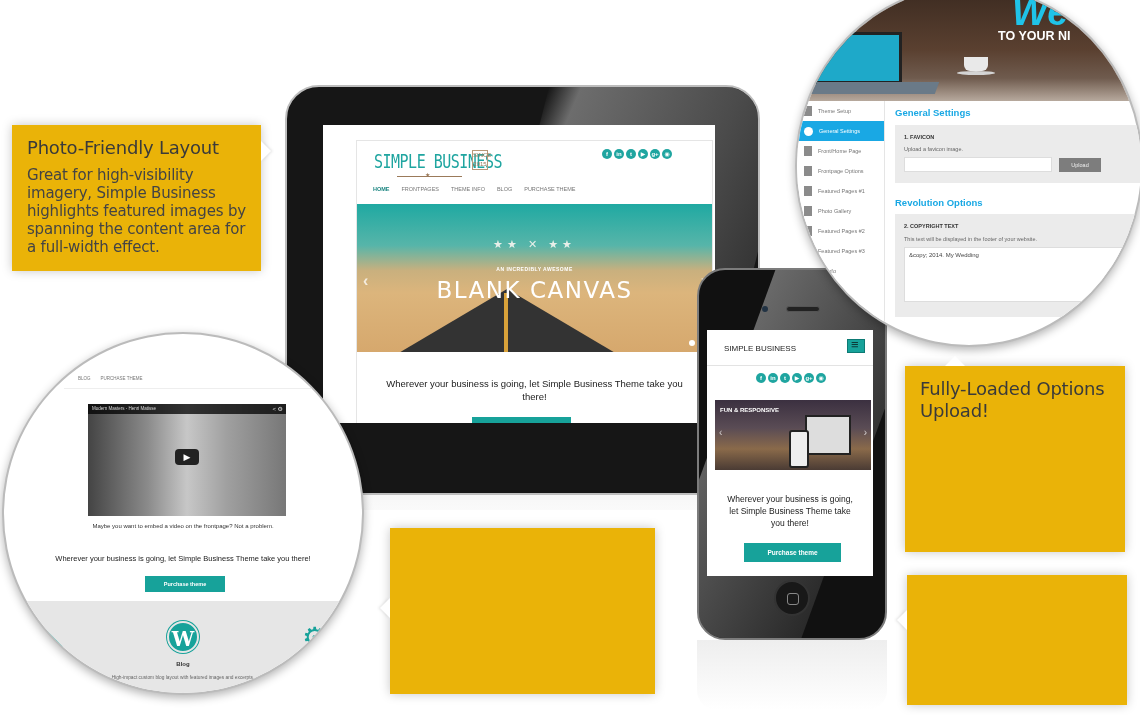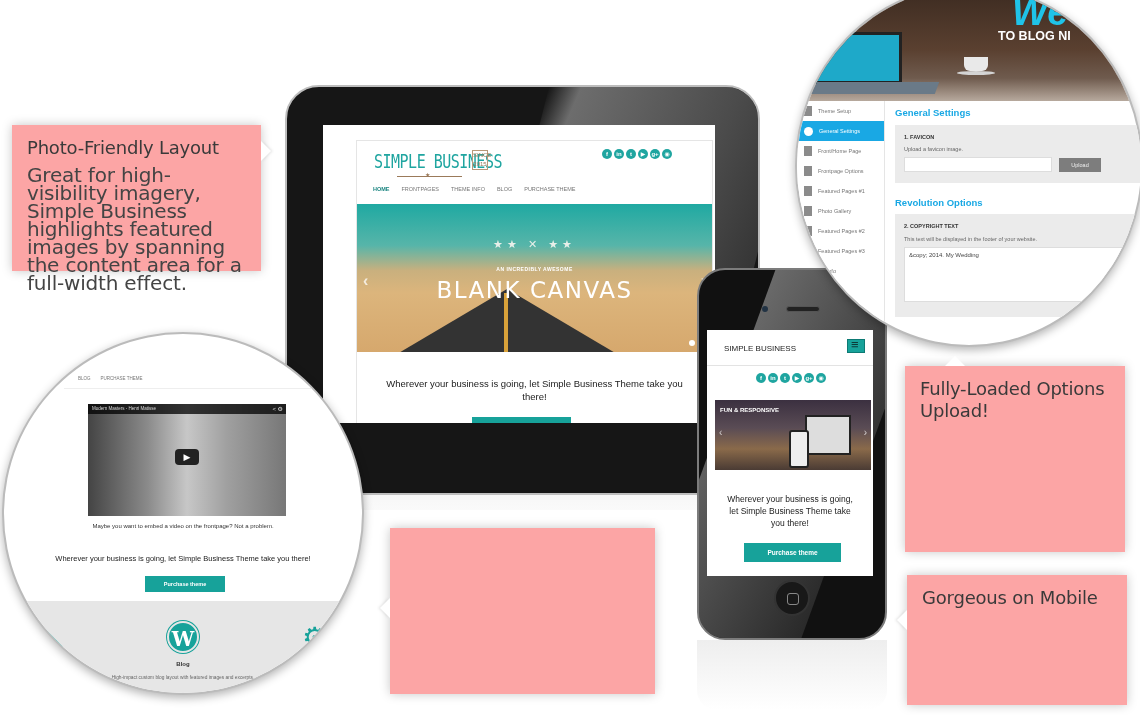--- a/index.html
+++ b/index.html
@@ -1,26 +1,26 @@
 <!DOCTYPE html>
 <html><head>
 <meta charset="utf-8">
 <style>
   * { box-sizing: border-box; margin: 0; padding: 0; }
   html, body { width: 1140px; height: 715px; background: #ffffff; overflow: hidden; }
   body { position: relative; font-family: "Liberation Sans", "DejaVu Sans", sans-serif; color: #333; }
 
   
   .callout {
-    position: absolute; background: #fca5a5;
+    position: absolute; background: #eab308;
     box-shadow: 0 0 10px rgba(0,0,0,0.22);
     padding: 12px 15px 18px 15px; z-index: 20;
   }
   .callout h3 { font-weight: normal; font-size: 18px; color: #3a3a3a; line-height: 22px; margin-bottom: 7px; font-family: "DejaVu Sans", sans-serif; letter-spacing: -0.2px; }
-  .callout p { font-size: 20px; color: #444; line-height: 18px; font-family: "DejaVu Sans", sans-serif; letter-spacing: -0.2px; }
+  .callout p { font-size: 15px; color: #444; line-height: 18px; font-family: "DejaVu Sans", sans-serif; letter-spacing: -0.2px; }
   .callout .arrow { position: absolute; width: 0; height: 0; }
   .arrow-right { right: -10px; border-top: 10px solid transparent; border-bottom: 10px solid transparent; border-left: 10px solid #fff; filter: drop-shadow(2px 0 1px rgba(0,0,0,0.08)); }
   .arrow-left { left: -10px; border-top: 10px solid transparent; border-bottom: 10px solid transparent; border-right: 10px solid #fff; filter: drop-shadow(-2px 0 1px rgba(0,0,0,0.08)); }
   .arrow-up { top: -10px; border-left: 10px solid transparent; border-right: 10px solid transparent; border-bottom: 10px solid #fff; }
 
   #c-photo { left: 12px; top: 125px; width: 249px; height: 146px; }
   #c-photo .arrow { top: 16px; }
   #c-options { left: 905px; top: 366px; width: 220px; height: 186px; }
   #c-options .arrow { left: 40px; }
   #c-mobile { left: 907px; top: 575px; width: 220px; height: 130px; }
@@ -226,21 +226,21 @@
   <div class="home"></div>
 </div>
 
 <div id="lens-admin" class="lens">
   <div class="admin-hero">
     <div class="laptop"></div>
     <div class="kbd"></div>
     <div class="saucer"></div>
     <div class="cup"></div>
     <div class="big">We</div>
-    <div class="sub">TO BLOG NI</div>
+    <div class="sub">TO YOUR NI</div>
   </div>
   <div class="admin-side">
     <div class="item">
         <i class="ico"></i>
         <span>Theme Setup</span>
       </div>
     <div class="item active">
         <i class="ico"></i>
         <span>General Settings</span>
       </div>
@@ -294,17 +294,16 @@
   <span class="arrow arrow-right"></span>
   <h3>Photo-Friendly Layout</h3>
   <p>Great for high-visibility imagery, Simple Business highlights featured images by spanning the content area for a full-width effect.</p>
 </div>
 <div id="c-options" class="callout">
   <span class="arrow arrow-up"></span>
   <h3>Fully-Loaded Options Upload!</h3>
 </div>
 <div id="c-mobile" class="callout">
   <span class="arrow arrow-left"></span>
-  <h3>Gorgeous on Mobile</h3>
 </div>
 <div id="c-front" class="callout">
   <span class="arrow arrow-left"></span>
 </div>
 
 </body></html>

